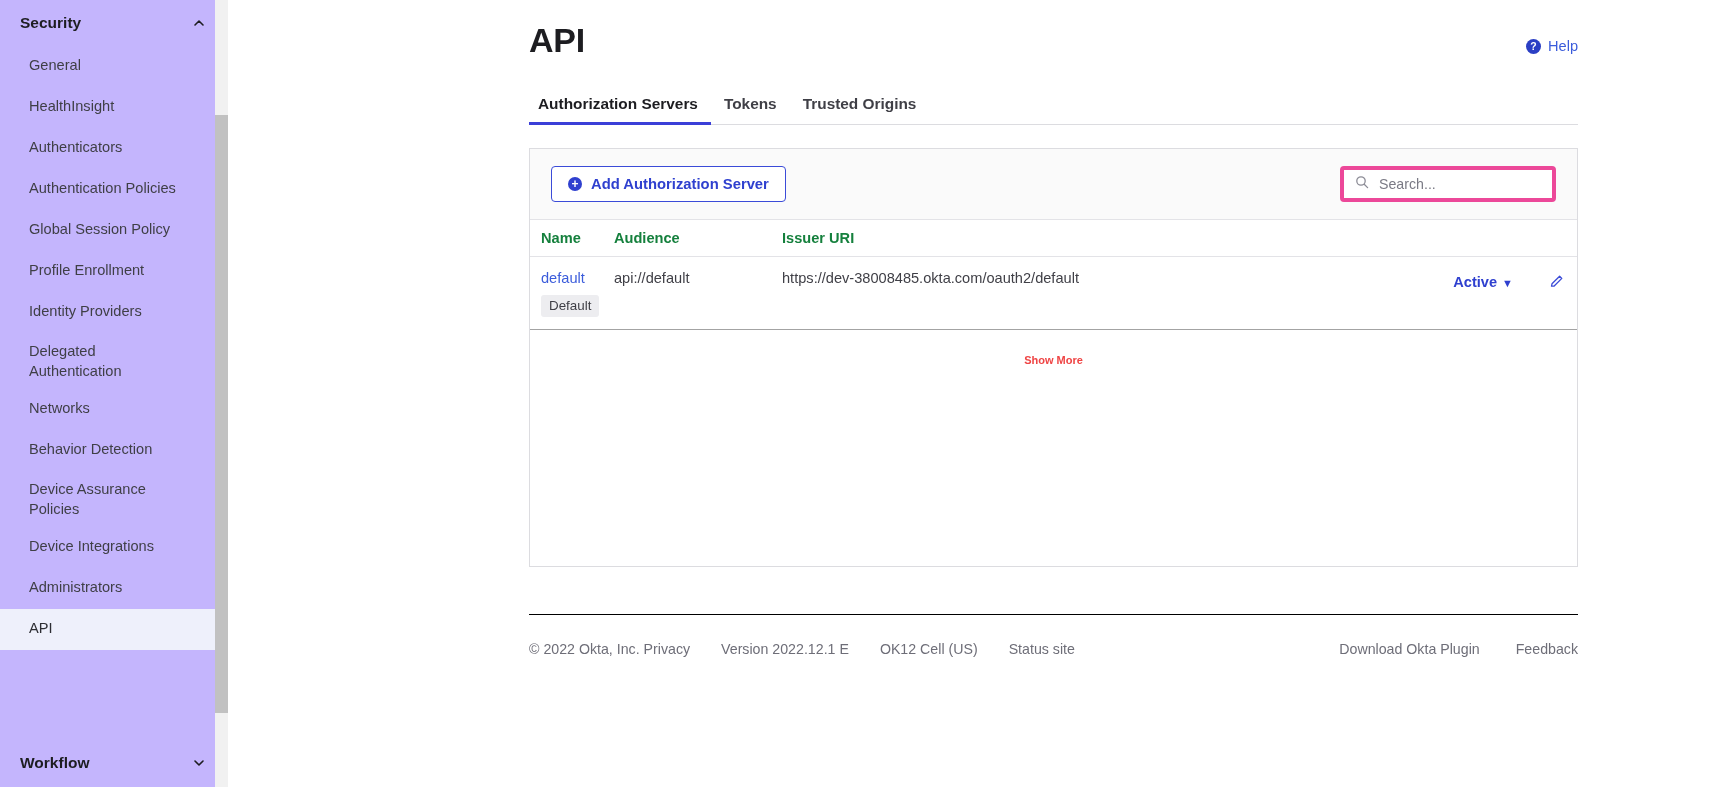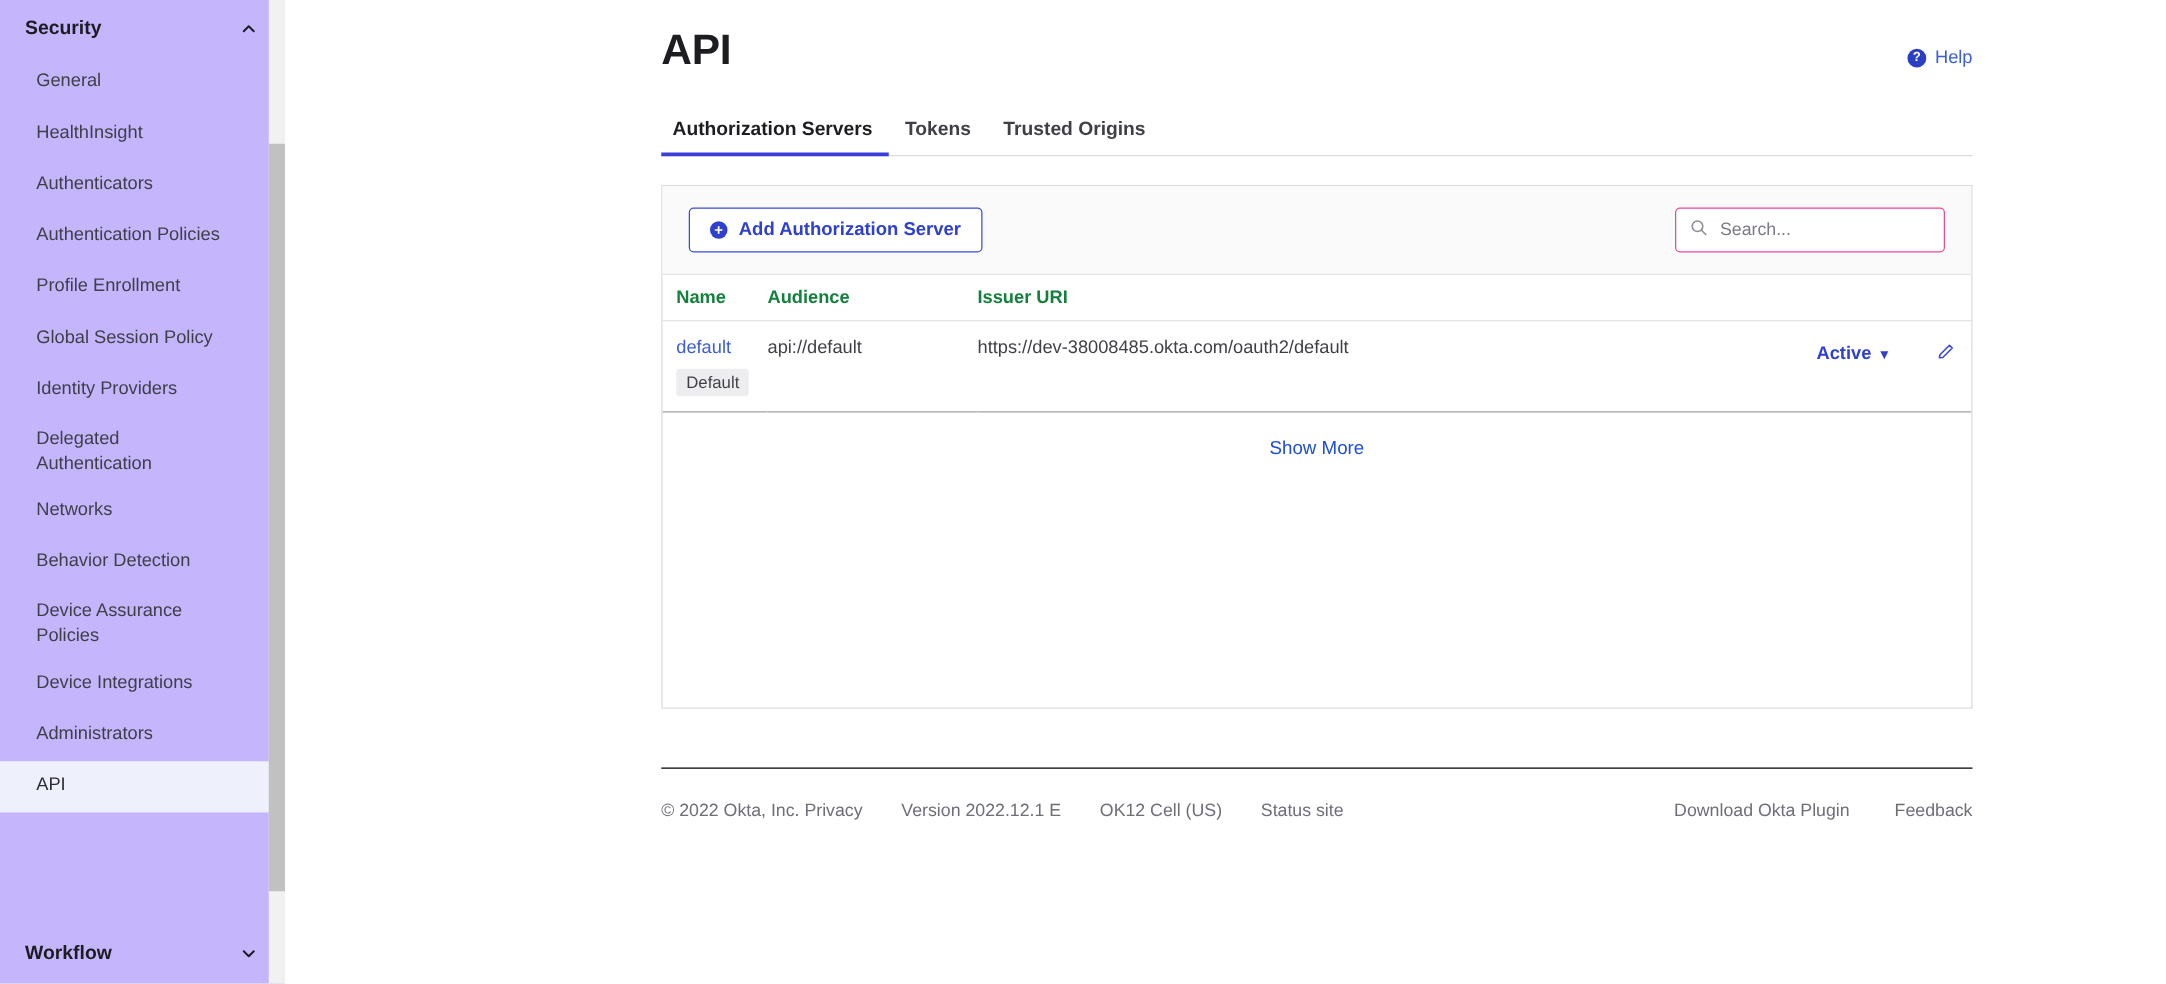--- a/index.html
+++ b/index.html
@@ -198,21 +198,21 @@
     font-weight: bold;
     display: inline-flex;
     align-items: center;
     justify-content: center;
     line-height: 1;
   }
   .search-box {
     display: flex;
     align-items: center;
     gap: 8px;
-    border: 1px solid #ec4899;
+    border: 4px solid #ec4899;
     border-radius: 4px;
     background: #ffffff;
     width: 216px;
     height: 36px;
     padding: 0 11px;
   }
   .search-box input {
     border: none;
     outline: none;
     font-size: 14.2px;
@@ -292,23 +292,23 @@
     margin-left: 32px;
     cursor: pointer;
     position: relative;
     top: 2px;
   }
   .show-more-wrap {
     text-align: center;
     padding-top: 20px;
   }
   .show-more {
-    color: #1d4ed8;
-    font-weight: normal;
-    font-size: 15px;
+    color: #ef4444;
+    font-weight: bold;
+    font-size: 11px;
     cursor: pointer;
     display: inline-block;
   }
 
   
   .footer {
     margin-top: 47px;
     border-top: 1px solid #000000;
     padding-top: 26px;
     display: flex;
@@ -337,22 +337,22 @@
             <polyline points="3,9 7,5 11,9" fill="none" stroke="#1d1d21" stroke-width="1.6" stroke-linecap="round" stroke-linejoin="round"></polyline>
           </svg>
       </span>
     </div>
 
     <ul class="sb-items">
       <li class="sb-item"><span>General</span></li>
       <li class="sb-item"><span>HealthInsight</span></li>
       <li class="sb-item"><span>Authenticators</span></li>
       <li class="sb-item"><span>Authentication Policies</span></li>
+      <li class="sb-item"><span>Global Session Policy</span></li>
       <li class="sb-item"><span>Profile Enrollment</span></li>
-      <li class="sb-item"><span>Global Session Policy</span></li>
       <li class="sb-item"><span>Identity Providers</span></li>
       <li class="sb-item multiline">
           <span style="display:block;max-width:110px">Delegated Authentication</span>
         </li>
       <li class="sb-item"><span>Networks</span></li>
       <li class="sb-item"><span>Behavior Detection</span></li>
       <li class="sb-item multiline">
           <span style="display:block;max-width:122px">Device Assurance Policies</span>
         </li>
       <li class="sb-item"><span>Device Integrations</span></li>

